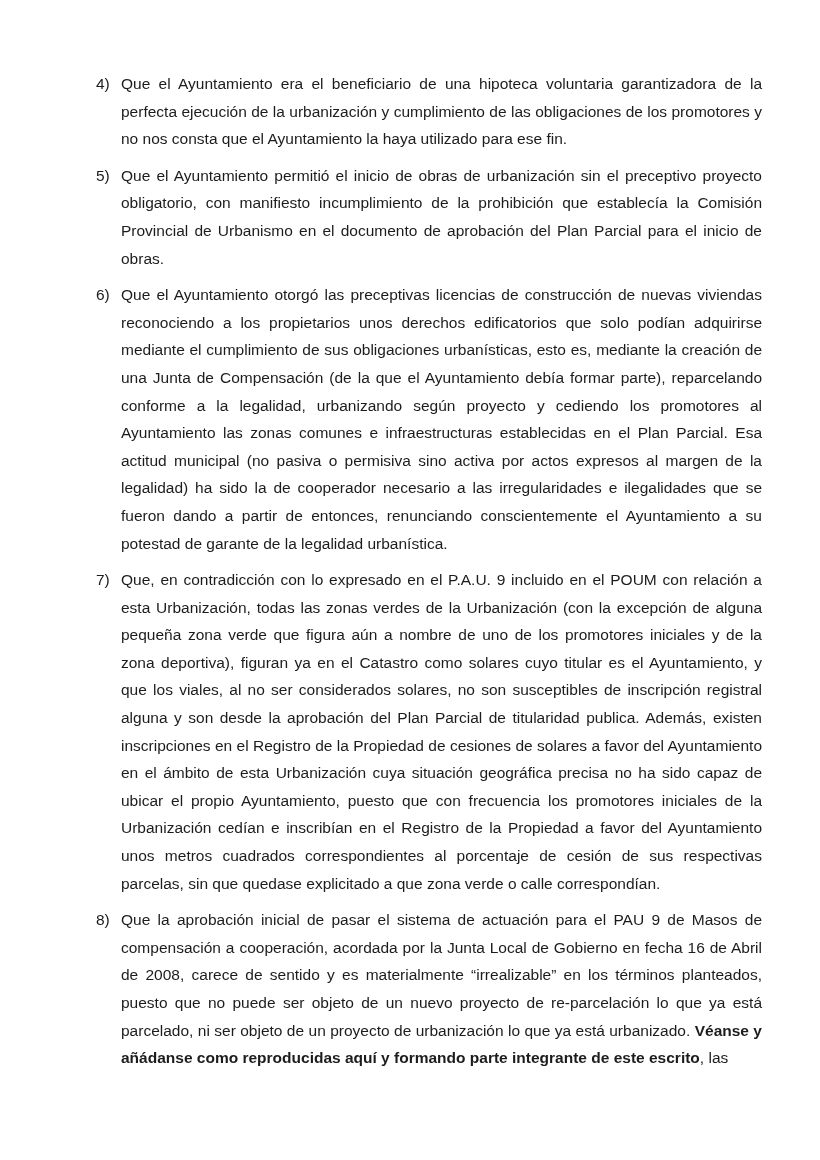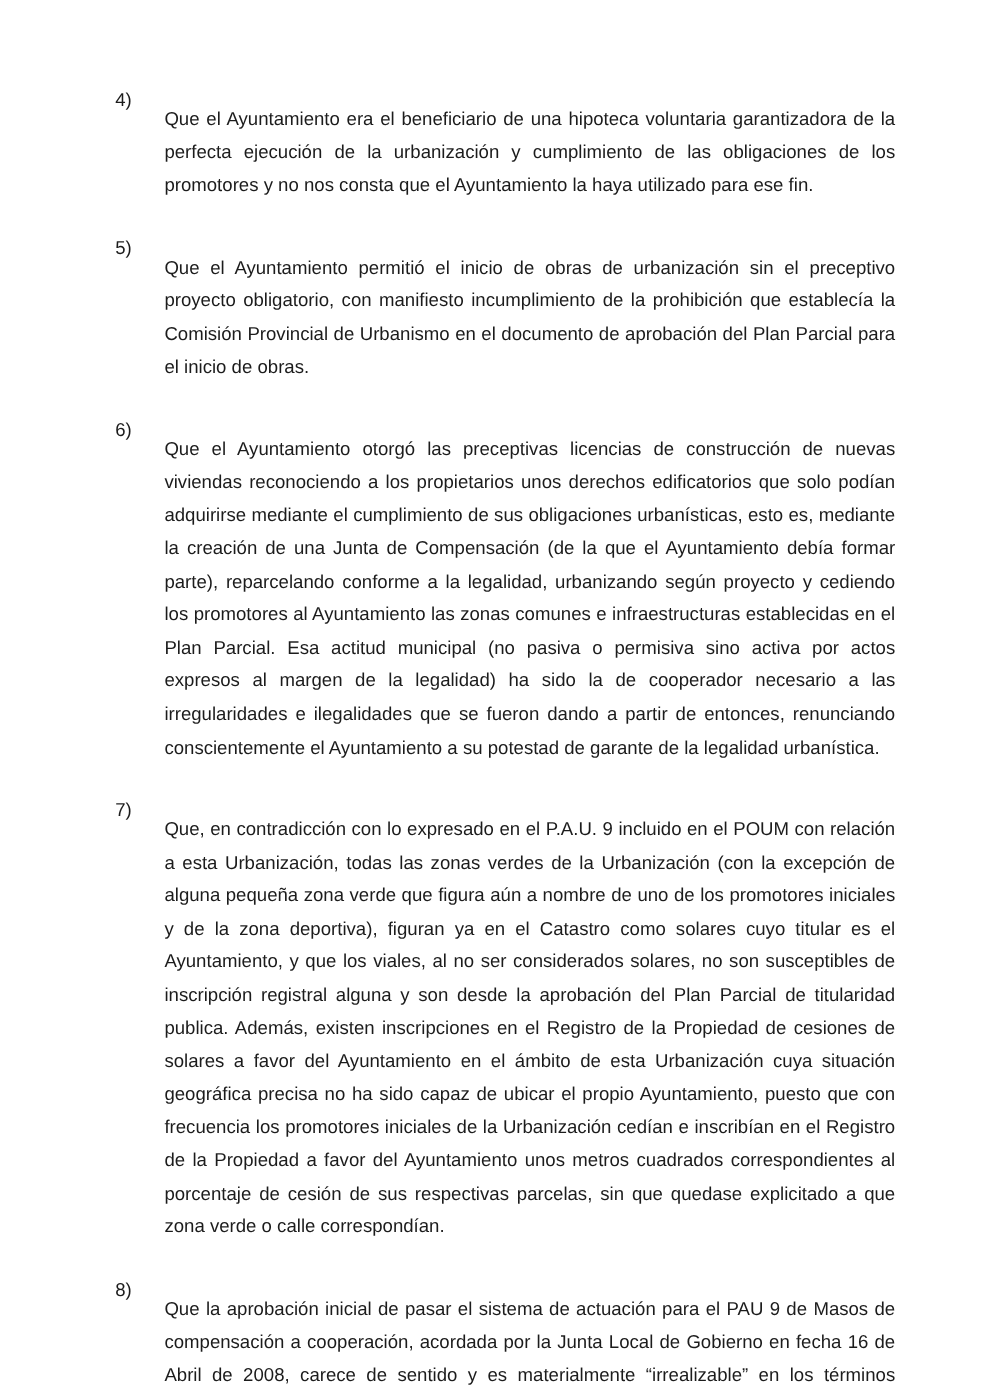--- a/index.html
+++ b/index.html
@@ -27,21 +27,21 @@
     margin: 0 0 9px 0;
     font-size: 15.5px;
     line-height: 27.6px;
   }
   .item .num {
     flex: 0 0 25px;
     width: 25px;
   }
   .item .body {
     flex: 1 1 auto;
-    margin: 16px;
+    margin: 0;
     text-align: justify;
   }
   .item .body b {
     font-weight: bold;
   }
 </style>
 </head>
 <body>
 
 <div class="page">

